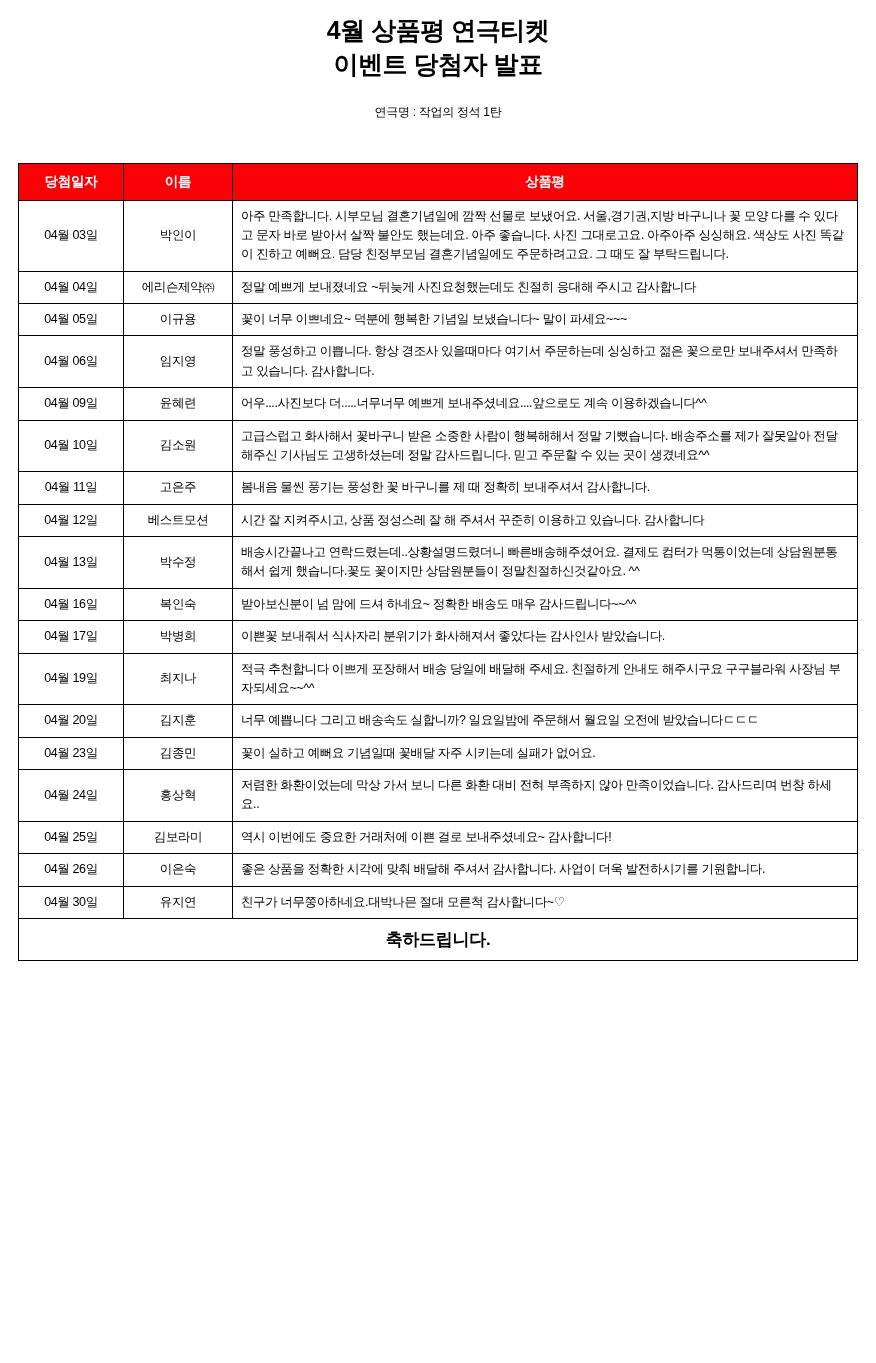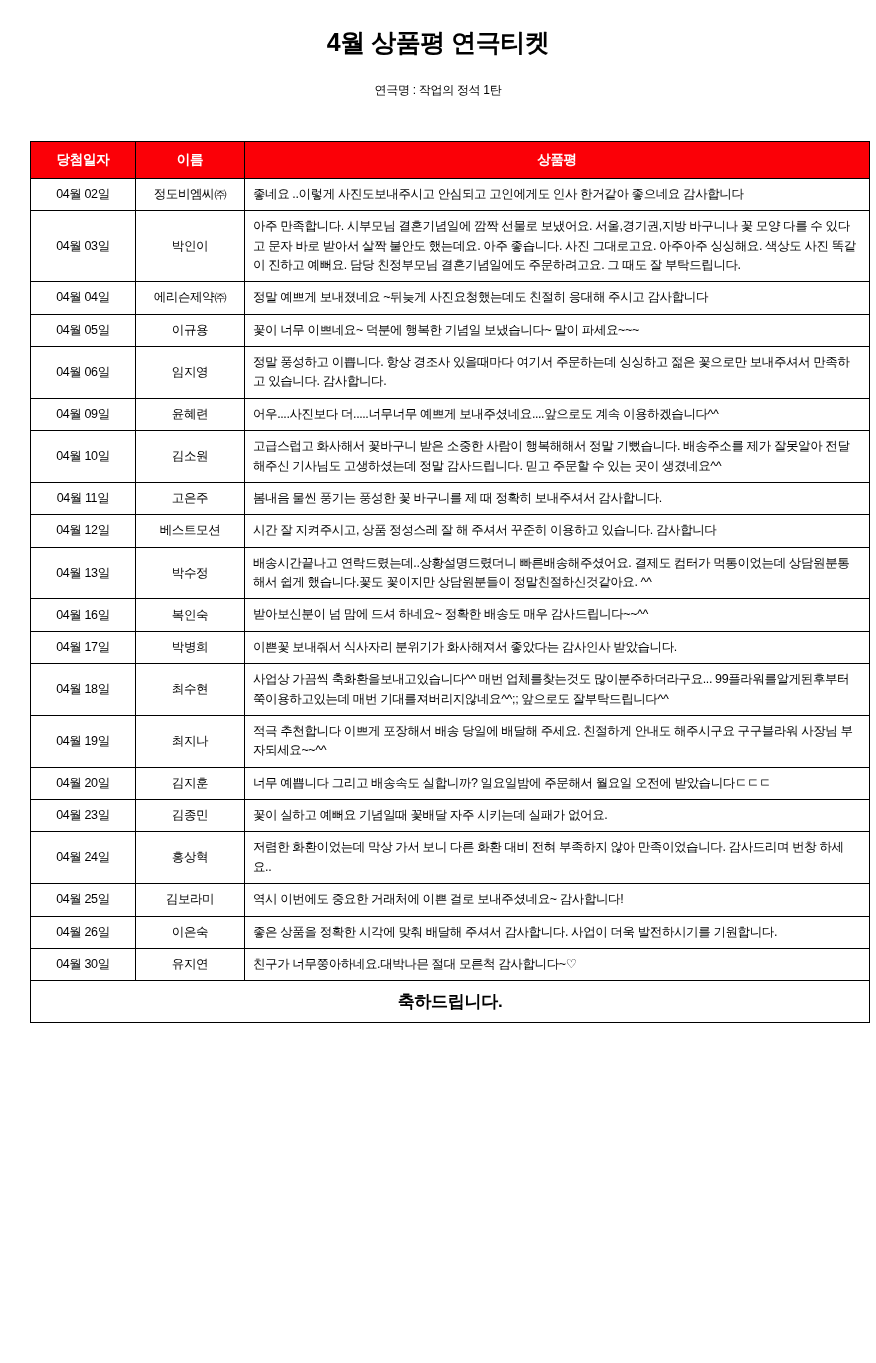--- a/index.html
+++ b/index.html
@@ -9,21 +9,21 @@
   }
   body {
     width: 876px;
     min-height: 1363px;
     font-family: "Liberation Sans", "DejaVu Sans", sans-serif;
     color: #000000;
   }
   .page {
     width: 876px;
     box-sizing: border-box;
-    padding: 12px;
+    padding: 0;
   }
   .title-block {
     text-align: center;
     padding-top: 14px;
   }
   .title-line {
     font-size: 25px;
     font-weight: bold;
     line-height: 1.35;
     letter-spacing: -0.5px;
@@ -92,40 +92,36 @@
   th.th-date { width: 100px; }
   th.th-name { width: 104px; }
 </style>
 </head>
 <body>
 
 <div class="page">
 
   <div class="title-block">
     <div class="title-line">4월 상품평 연극티켓</div>
+    <div class="title-line">이벤트 당첨자 발표</div>
   </div>
 
   <div class="subtitle">연극명 : 작업의 정석 1탄</div>
 
   <div class="table-wrap">
     <table class="award-table">
       <thead>
         <tr>
           <th class="th-date">당첨일자</th>
           <th class="th-name">이름</th>
           <th class="th-review">상품평</th>
         </tr>
       </thead>
       <tbody>
         <tr>
-          <td class="col-date">04월 02일</td>
-          <td class="col-name">정도비엠씨㈜</td>
-          <td class="col-review">좋네요 ..이렇게 사진도보내주시고 안심되고 고인에게도 인사 한거같아 좋으네요 감사합니다</td>
-        </tr>
-        <tr>
           <td class="col-date">04월 03일</td>
           <td class="col-name">박인이</td>
           <td class="col-review">아주 만족합니다. 시부모님 결혼기념일에 깜짝 선물로 보냈어요. 서울,경기권,지방 바구니나 꽃 모양 다를 수 있다고 문자 바로 받아서 살짝 불안도 했는데요. 아주 좋습니다. 사진 그대로고요. 아주아주 싱싱해요. 색상도 사진 똑같이 진하고 예뻐요. 담당 친정부모님 결혼기념일에도 주문하려고요. 그 때도 잘 부탁드립니다.</td>
         </tr>
         <tr>
           <td class="col-date">04월 04일</td>
           <td class="col-name">에리슨제약㈜</td>
           <td class="col-review">정말 예쁘게 보내졌네요 ~뒤늦게 사진요청했는데도 친절히 응대해 주시고 감사합니다</td>
         </tr>
         <tr>
@@ -167,25 +163,20 @@
           <td class="col-date">04월 16일</td>
           <td class="col-name">복인숙</td>
           <td class="col-review">받아보신분이 넘 맘에 드셔 하네요~ 정확한 배송도 매우 감사드립니다~~^^</td>
         </tr>
         <tr>
           <td class="col-date">04월 17일</td>
           <td class="col-name">박병희</td>
           <td class="col-review">이쁜꽃 보내줘서 식사자리 분위기가 화사해져서 좋았다는 감사인사 받았습니다.</td>
         </tr>
         <tr>
-          <td class="col-date">04월 18일</td>
-          <td class="col-name">최수현</td>
-          <td class="col-review">사업상 가끔씩 축화환을보내고있습니다^^ 매번 업체를찾는것도 많이분주하더라구요... 99플라워를알게된후부터 쭉이용하고있는데 매번 기대를져버리지않네요^^;; 앞으로도 잘부탁드립니다^^</td>
-        </tr>
-        <tr>
           <td class="col-date">04월 19일</td>
           <td class="col-name">최지나</td>
           <td class="col-review">적극 추천합니다 이쁘게 포장해서 배송 당일에 배달해 주세요. 친절하게 안내도 해주시구요 구구블라워 사장님 부자되세요~~^^</td>
         </tr>
         <tr>
           <td class="col-date">04월 20일</td>
           <td class="col-name">김지훈</td>
           <td class="col-review">너무 예쁩니다 그리고 배송속도 실합니까? 일요일밤에 주문해서 월요일 오전에 받았습니다ㄷㄷㄷ</td>
         </tr>
         <tr>

